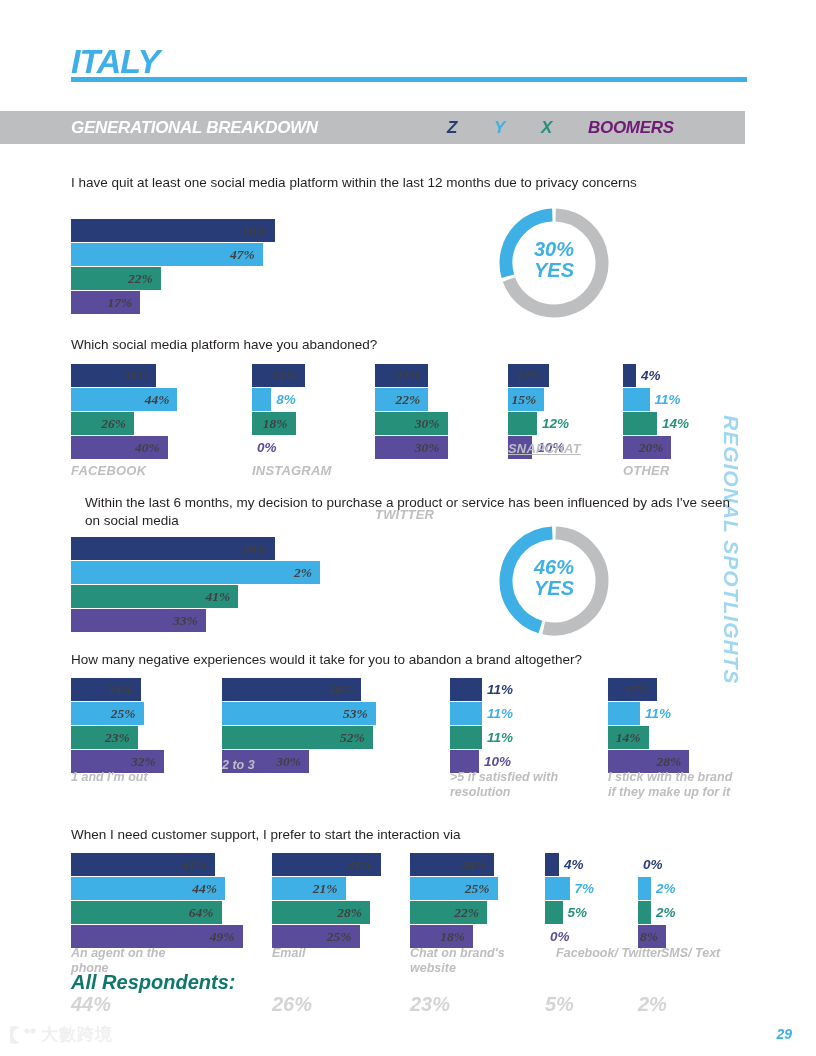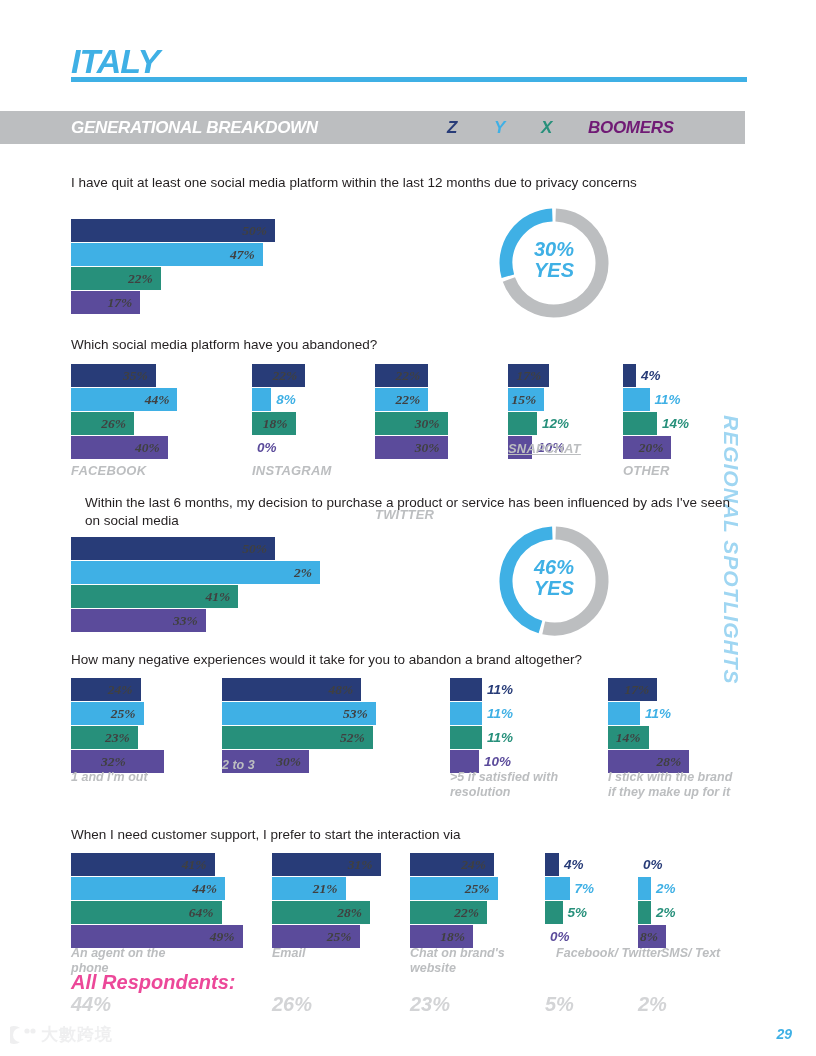--- a/index.html
+++ b/index.html
@@ -139,21 +139,21 @@
     line-height: 1.05;
   }
 
   
   .allresp-title {
     position: absolute;
     left: 71px;
     font-size: 20px;
     font-weight: bold;
     font-style: italic;
-    color: #ec4899;
+    color: #0f766e;
   }
   .allresp-val {
     position: absolute;
     font-size: 20px;
     font-weight: bold;
     font-style: italic;
     color: #D3D4D6;
   }
 
   .page-num {
@@ -355,21 +355,21 @@
       <div class="bar-row">
         <div class="bar" style="width: 72.5px; background: rgb(63, 176, 229);"></div>
         <div class="bar-val inside" style="left: 0px; width: 64.5px; text-align: right;">25%</div>
       </div>
       <div class="bar-row">
         <div class="bar" style="width: 66.7px; background: rgb(39, 144, 123);"></div>
         <div class="bar-val inside" style="left: 0px; width: 58.7px; text-align: right;">23%</div>
       </div>
       <div class="bar-row">
         <div class="bar" style="width: 92.8px; background: rgb(91, 75, 155);"></div>
-        <div class="bar-val inside" style="left: 0px; width: 84.8px; text-align: center;">32%</div>
+        <div class="bar-val inside" style="left: 0px; width: 84.8px; text-align: right;">32%</div>
       </div>
     </div>
     <div class="cat-label" style="left: 71px; top: 770px; width: 132px;">1 and I'm out</div>
     <div class="bar-group" style="position: absolute; left: 222px; top: 678px;">
       <div class="bar-row">
         <div class="bar" style="width: 139.2px; background: rgb(40, 60, 120);"></div>
         <div class="bar-val inside" style="left: 0px; width: 131.2px; text-align: right;">48%</div>
       </div>
       <div class="bar-row">
         <div class="bar" style="width: 153.7px; background: rgb(63, 176, 229);"></div>

